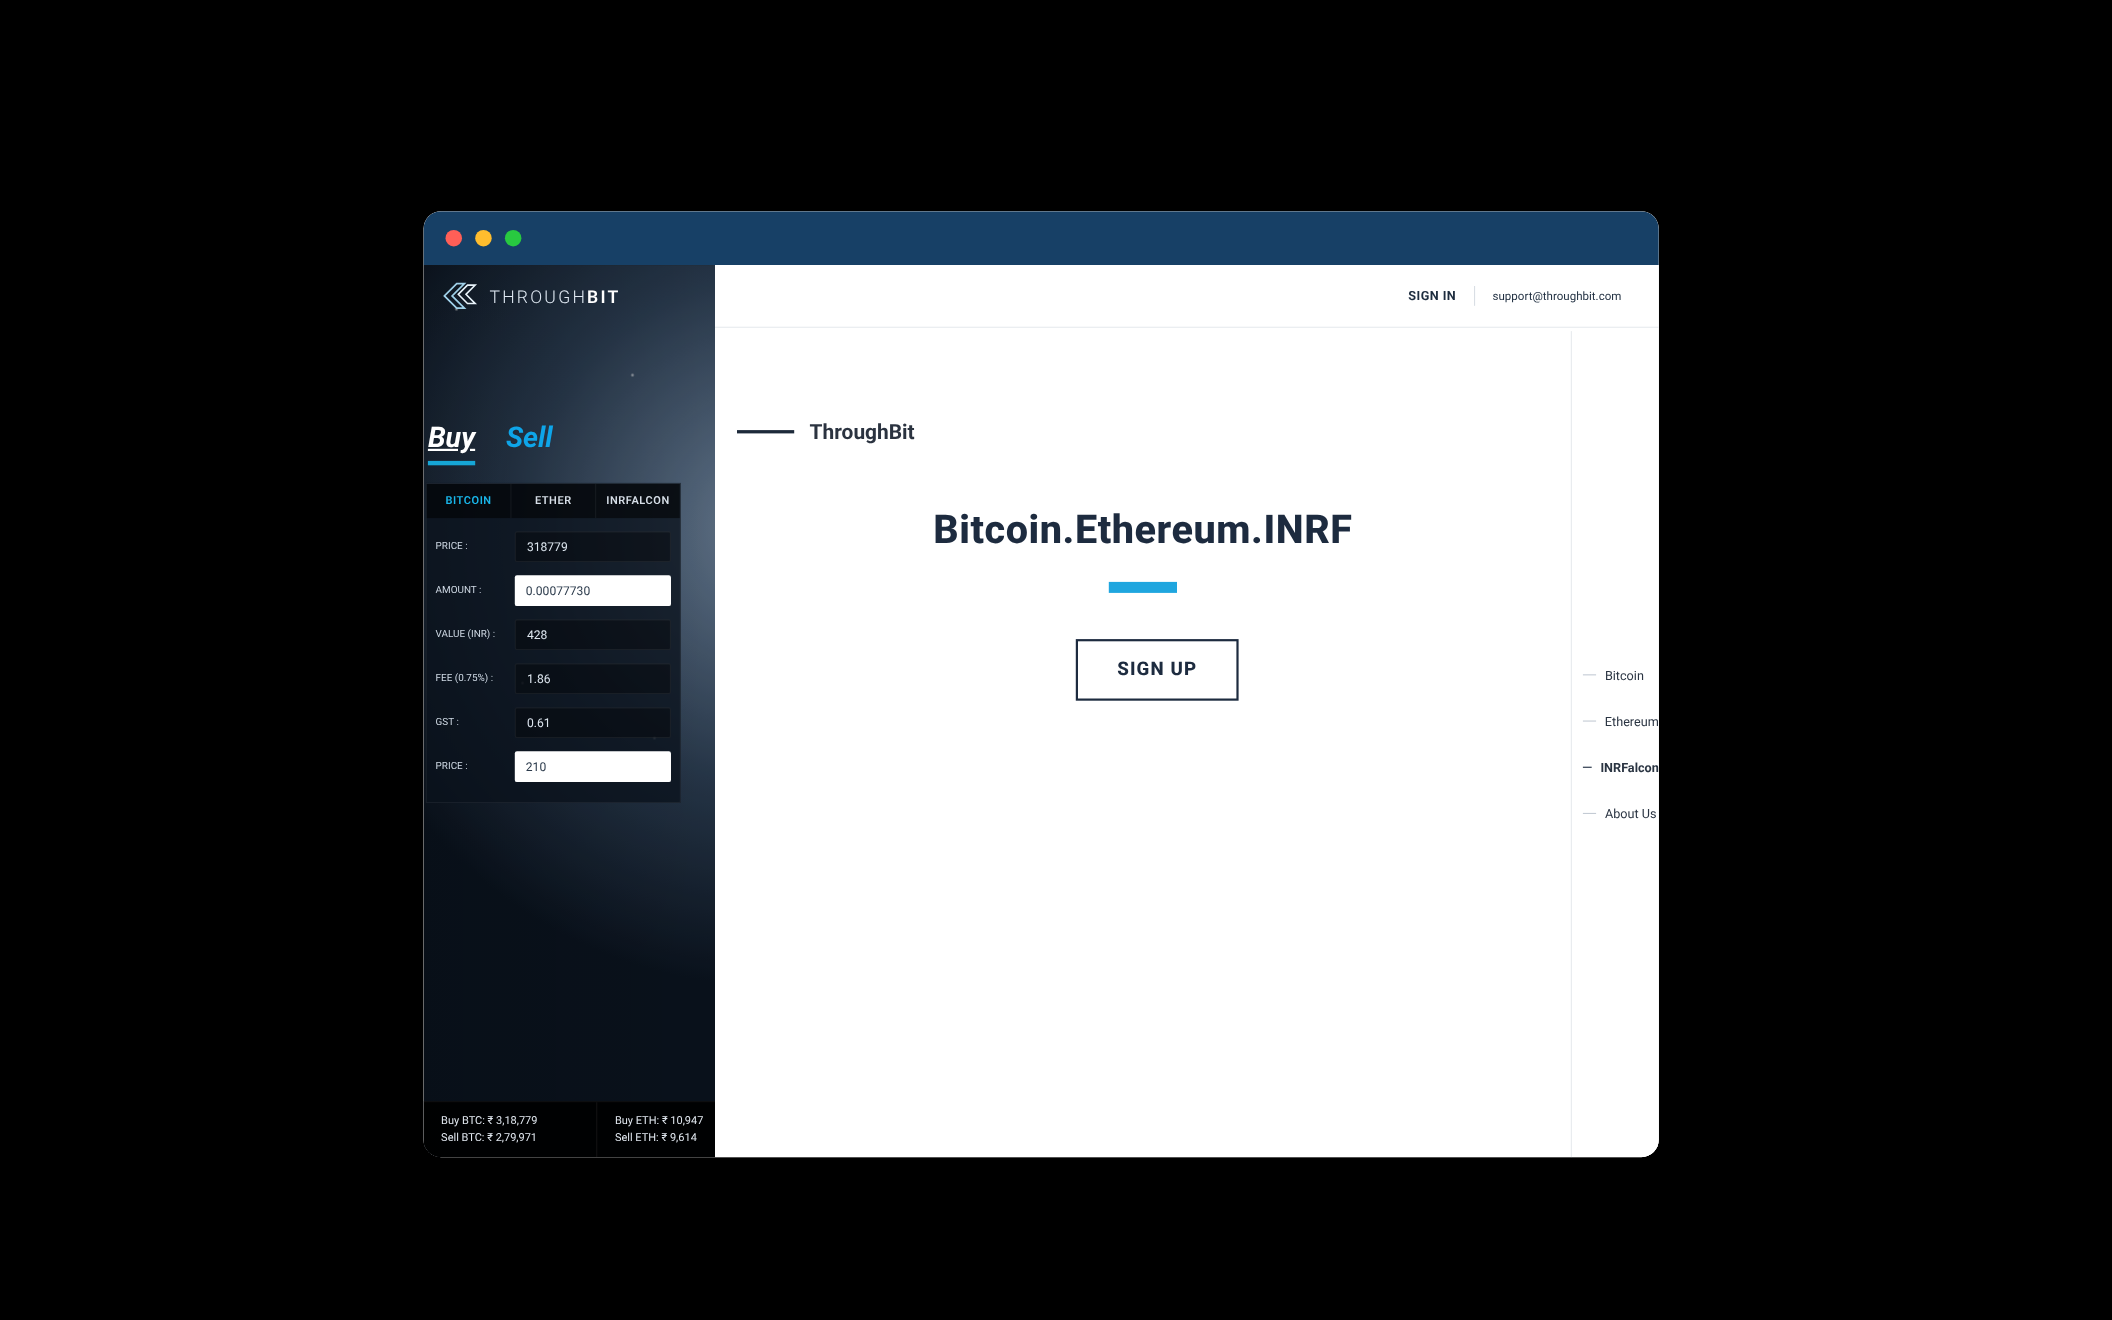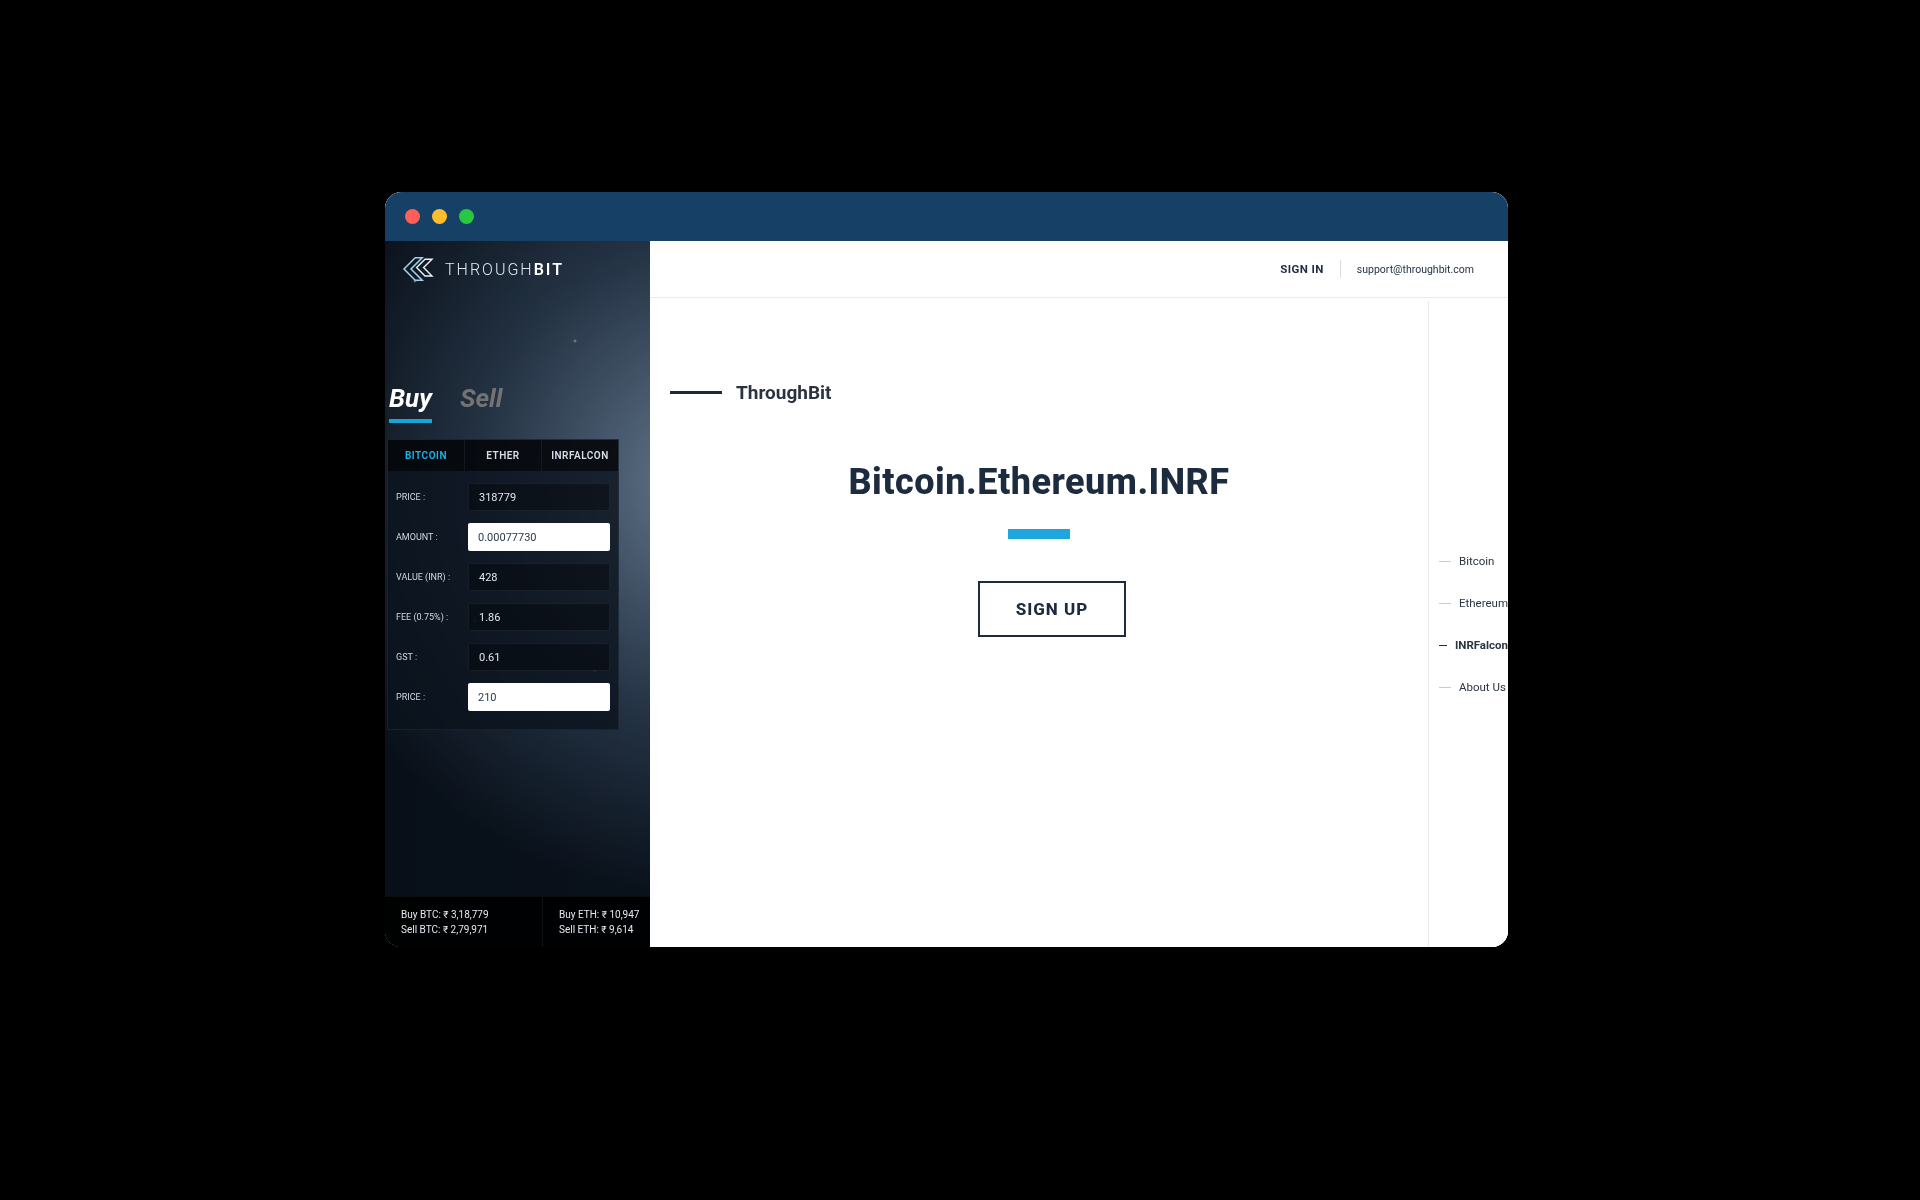--- a/index.html
+++ b/index.html
@@ -1,18 +1,18 @@
 <!DOCTYPE html>
 <html><head>
 <meta charset="utf-8">
 <style>
   * { margin: 0; padding: 0; box-sizing: border-box; font-family: -apple-system, BlinkMacSystemFont, "Segoe UI", Roboto, Arial, sans-serif; }
   html, body { width: 1920px; height: 1200px; background: #000; overflow: hidden; }
 
-  .stage { position: absolute; left: 385px; top: 192px; width: 1123px; height: 755px; border-radius: 31px; }
+  .stage { position: absolute; left: 385px; top: 192px; width: 1123px; height: 860px; border-radius: 31px; }
 
   .browser { position: absolute; inset: 0; border-radius: 16px; overflow: hidden; box-shadow: 0 10px 50px rgba(0,0,0,.6); background: #fff; }
   .browser-titlebar { position:absolute; left:0; right:0; top:0; height:49px; background:#174066; border-top-left-radius:16px; border-top-right-radius:16px; display:flex; align-items:center; padding-left:20px; gap:12px; }
   .dot { width:15px; height:15px; border-radius:50%; }
   .dot.red { background:#ff5f57; }
   .dot.yel { background:#ffbd2e; }
   .dot.grn { background:#28c940; }
 
   .viewport { position:absolute; left:0; right:0; top:49px; bottom:0; background:#fff; display:flex; }
 
@@ -29,22 +29,22 @@
   }
   .space-veil { position:absolute; inset:0; background:linear-gradient(90deg, rgba(0,0,0,.10) 0%, rgba(0,0,0,.0) 100%); }
 
   .logo-row { position:relative; display:flex; align-items:center; gap:10px; padding:14px 16px 10px; z-index:2; }
   .logo-icon { width:34px; height:28px; }
   .logo-text { letter-spacing:2px; font-size:16px; font-weight:500; }
   .logo-text .thin { font-weight:300; color:#dfe8f2; }
   .logo-text .bold { font-weight:600; color:#fff; }
 
   .big-tabs { position:relative; z-index:2; display:flex; gap:28px; padding:90px 2px 4px; margin:0 2px 10px; }
-  .big-tab { font-size:26px; font-weight:700; font-style:italic; color:#737373; cursor:pointer; padding-bottom:6px; }
-  .big-tab.active { color:#fff; border-bottom:4px solid #16a6d6; }
+  .big-tab { font-size:26px; font-weight:700; font-style:italic; color:#0ea5e9; cursor:pointer; padding-bottom:6px; }
+  .big-tab.active { color:#fff; border-bottom:4px solid #16a6d6;text-decoration:underline; }
 
   .panel { position:relative; z-index:2; margin:12px 2px 0; background:rgba(10,18,28,.78); border:1px solid rgba(255,255,255,.06); width:232px; }
   .sub-tabs { display:flex; background:rgba(0,0,0,.55); }
   .sub-tab { flex:1; text-align:center; padding:10px 0; font-size:10px; letter-spacing:.5px; font-weight:600; color:#d6dee7; cursor:pointer; border-right:1px solid rgba(255,255,255,.06); }
   .sub-tab:last-child { border-right:none; }
   .sub-tab.active { color:#19b6ea; }
 
   .form-rows { padding:6px 8px 12px; }
   .frow { display:flex; align-items:center; gap:8px; padding:6px 0; }
   .flabel { width:64px; font-size:9px; color:#cfd9e4; line-height:1.2; }

